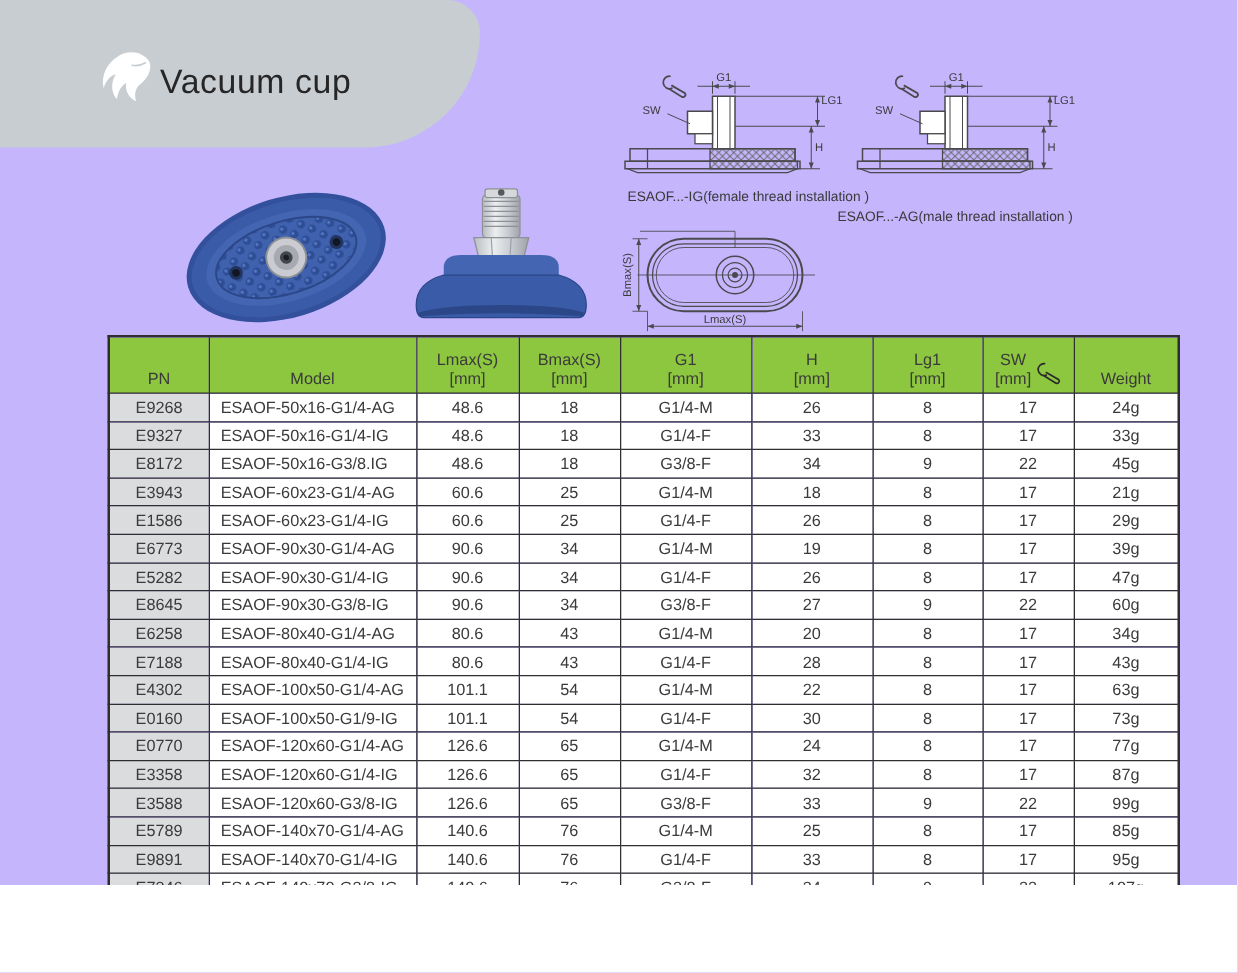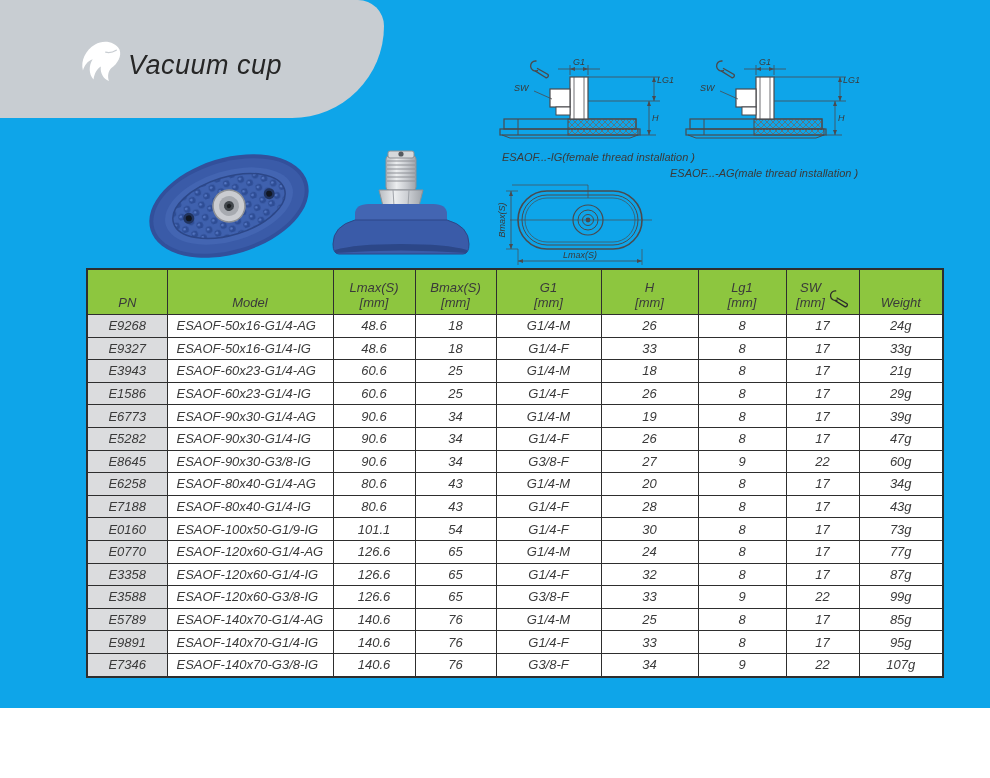--- a/index.html
+++ b/index.html
@@ -1,18 +1,18 @@
 <!DOCTYPE html>
 <html style="--banner: #C8CDD2; --headerGreen: #8DC63F; --pnGray: #DBDCDE; --tableBorder: #2E2E2E; --text: #3A3A3A; --productBlue: #3A5BA8;"><head>
 <meta charset="utf-8">
 <style>
   html,body{margin:0;padding:0;background:#ffffff;}
   .page{
-    position:relative;width:990px;height:708px;overflow:hidden;background:#0ea5e9;
-    font-family:"Liberation Sans", sans-serif;color:var(--text,#3a3a3a);font-style:italic;
+    position:relative;width:990px;height:708px;overflow:hidden;background:#c4b5fd;
+    font-family:"Liberation Sans", sans-serif;color:var(--text,#3a3a3a);
   }
   
   .banner{
     position:absolute;left:0;top:0;width:384px;height:118px;
     background:var(--banner,#c8cdd2);
     border-radius:0 26px 92px 0;
   }
   .logo{position:absolute;left:74px;top:38px;width:52px;height:52px;}
   .page-title{
     position:absolute;left:128px;top:50px;font-size:27px;color:#262626;
@@ -317,20 +317,31 @@
           <td class="model">ESAOF-50x16-G1/4-IG</td>
           <td>48.6</td>
           <td>18</td>
           <td>G1/4-F</td>
           <td>33</td>
           <td>8</td>
           <td>17</td>
           <td>33g</td>
         </tr>
         <tr>
+          <td class="pn">E8172</td>
+          <td class="model">ESAOF-50x16-G3/8.IG</td>
+          <td>48.6</td>
+          <td>18</td>
+          <td>G3/8-F</td>
+          <td>34</td>
+          <td>9</td>
+          <td>22</td>
+          <td>45g</td>
+        </tr>
+        <tr>
           <td class="pn">E3943</td>
           <td class="model">ESAOF-60x23-G1/4-AG</td>
           <td>60.6</td>
           <td>25</td>
           <td>G1/4-M</td>
           <td>18</td>
           <td>8</td>
           <td>17</td>
           <td>21g</td>
         </tr>
@@ -394,20 +405,31 @@
           <td class="model">ESAOF-80x40-G1/4-IG</td>
           <td>80.6</td>
           <td>43</td>
           <td>G1/4-F</td>
           <td>28</td>
           <td>8</td>
           <td>17</td>
           <td>43g</td>
         </tr>
         <tr>
+          <td class="pn">E4302</td>
+          <td class="model">ESAOF-100x50-G1/4-AG</td>
+          <td>101.1</td>
+          <td>54</td>
+          <td>G1/4-M</td>
+          <td>22</td>
+          <td>8</td>
+          <td>17</td>
+          <td>63g</td>
+        </tr>
+        <tr>
           <td class="pn">E0160</td>
           <td class="model">ESAOF-100x50-G1/9-IG</td>
           <td>101.1</td>
           <td>54</td>
           <td>G1/4-F</td>
           <td>30</td>
           <td>8</td>
           <td>17</td>
           <td>73g</td>
         </tr>

